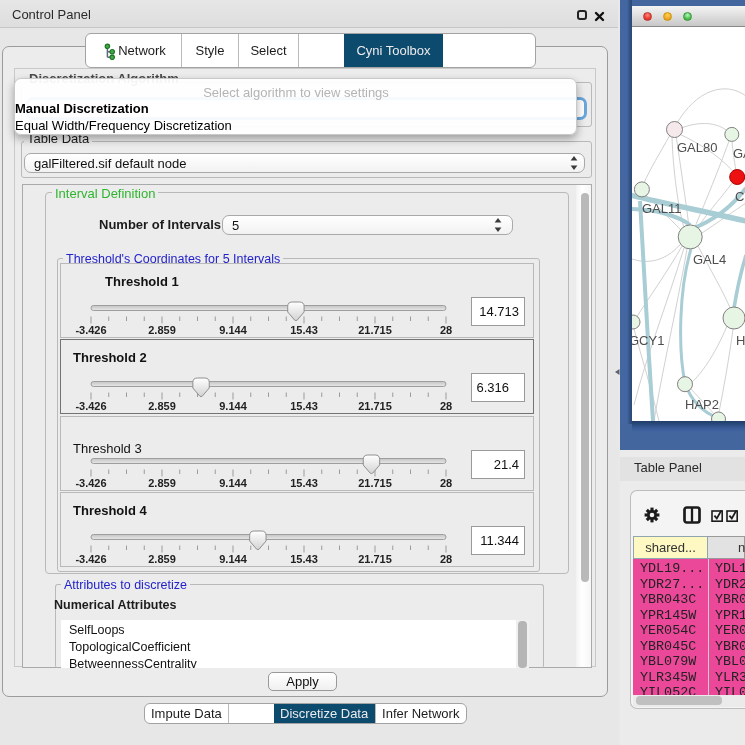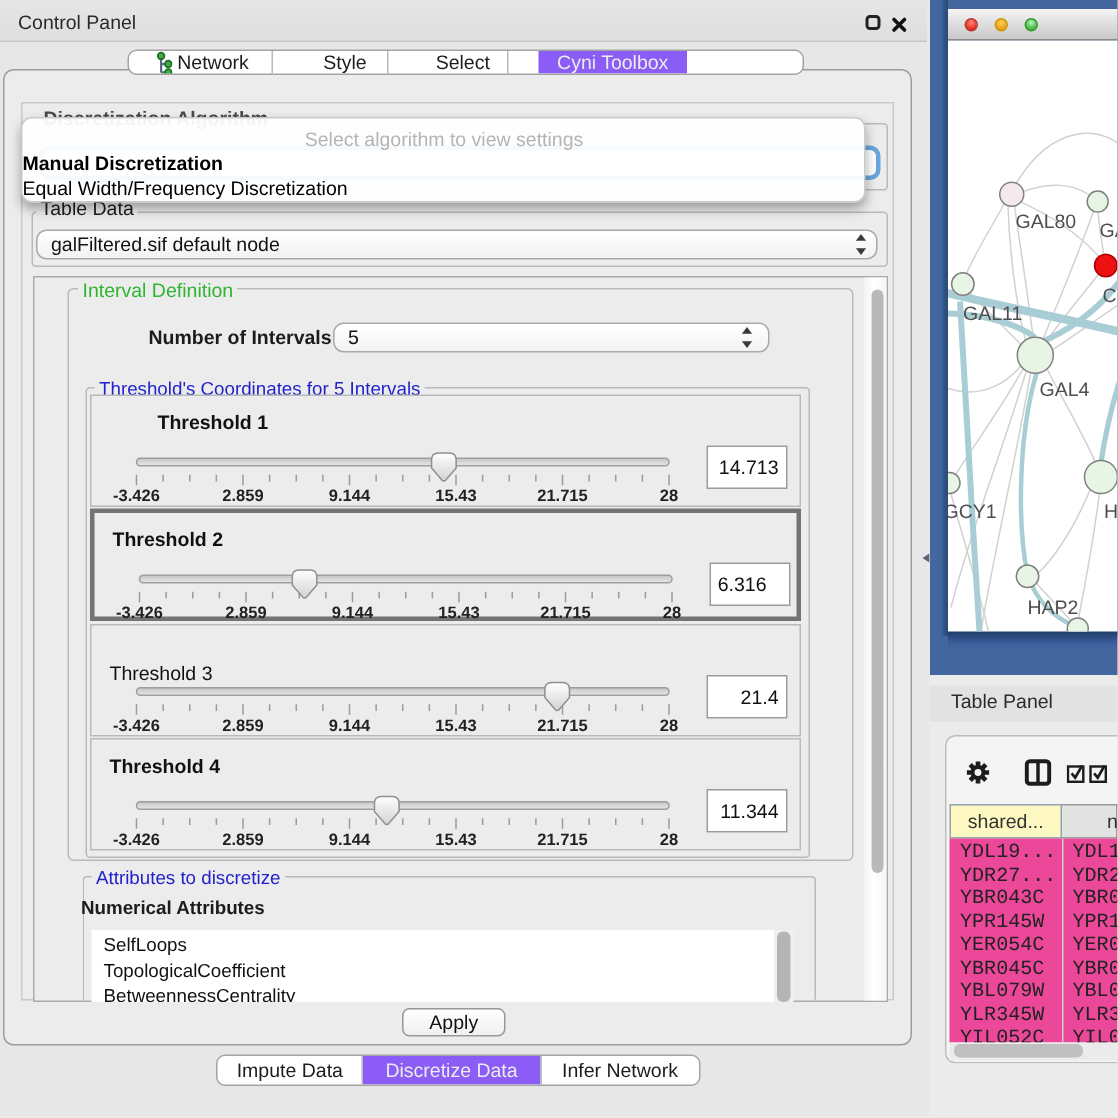--- a/index.html
+++ b/index.html
@@ -3,21 +3,21 @@
 <meta charset="utf-8">
 <style>
   * { margin:0; padding:0; box-sizing:border-box; }
   html,body { width:745px; height:745px; overflow:hidden; }
   body { font-family:"Liberation Sans", sans-serif; background:#e8e8e8; position:relative; }
   .abs { position:absolute; }
   
   .seg { position:absolute; display:flex; background:#fff; border:1px solid #a3a3a3; border-radius:6px; overflow:hidden; }
   .seg .it { font-size:13px; color:#1c1c1c; display:flex; align-items:center; justify-content:center; border-right:1px solid #b9b9b9; }
   .seg .it:last-child { border-right:none; }
-  .seg .it.sel { background:#8b5cf6; color:#ececec; }
+  .seg .it.sel { background:#0c4a6e; color:#ececec;margin-left:45px; }
   .combo { position:absolute; background:linear-gradient(#ffffff,#f2f2f2); border:1px solid #a9a9a9; border-radius:7px; font-size:13px; color:#111; }
   .combo .tx { position:absolute; left:9px; top:50%; transform:translateY(-50%); white-space:nowrap;text-align:right; }
   .stepper { position:absolute; right:6px; top:50%; transform:translateY(-50%); width:8px; height:15px; }
   .grouplabel { position:absolute; font-size:13px; background:#ececec; padding:0 3px; white-space:nowrap; }
   .gbox { position:absolute; border:1px solid #b9b9b9; border-radius:3px; }
 </style>
 </head>
 <body>
 
 <div class="abs" id="leftwin" style="left:0;top:0;width:618px;height:745px;background:#e7e7e7;">
@@ -26,21 +26,21 @@
   <div class="abs" style="left:12px;top:7px;font-size:13px;color:#2a2a2a;">Control Panel</div>
 
   <div class="abs" style="left:577px;top:10px;width:10px;height:10px;border:2px solid #222;border-radius:3px;"></div>
 
   <svg class="abs" style="left:594px;top:11px;" width="11" height="11" viewBox="0 0 11 11">
       <path d="M2 2 L9 9 M9 2 L2 9" stroke="#111" stroke-width="2.4" stroke-linecap="round"></path>
     </svg>
 
   <div class="abs" style="left:2px;top:46px;width:606px;height:651px;background:#ececec;border:1px solid #9c9c9c;border-radius:7px;"></div>
 
-  <div class="seg" style="left:85px;top:33px;width:451px;height:17px;gap:20px;">
+  <div class="seg" style="left:85px;top:33px;width:451px;height:35px;">
     <div class="it" style="width:96px;">
       <svg width="14" height="18" viewBox="0 0 14 18" style="margin-right:3px;">
         <path d="M6.4 5 L6.4 15.3 M6.4 9.7 L9.5 9.7 M6.4 15.3 L9.5 15.3" stroke="#5a6b7d" stroke-width="1.5" fill="none"></path>
         <circle cx="6.4" cy="4.3" r="2.2" fill="#44a949" stroke="#1d7524" stroke-width="1.2"></circle>
         <circle cx="11.2" cy="9.7" r="2.2" fill="#44a949" stroke="#1d7524" stroke-width="1.2"></circle>
         <circle cx="11.2" cy="15.3" r="2.2" fill="#44a949" stroke="#1d7524" stroke-width="1.2"></circle>
       </svg>
       Network</div>
     <div class="it" style="width:57px;">Style</div>
     <div class="it" style="width:60px;">Select</div>
@@ -122,21 +122,21 @@
           <text x="30" y="46" font-size="11" font-weight="bold" fill="#222" text-anchor="middle" font-family="Liberation Sans, sans-serif">-3.426</text>
           <text x="101" y="46" font-size="11" font-weight="bold" fill="#222" text-anchor="middle" font-family="Liberation Sans, sans-serif">2.859</text>
           <text x="172" y="46" font-size="11" font-weight="bold" fill="#222" text-anchor="middle" font-family="Liberation Sans, sans-serif">9.144</text>
           <text x="243" y="46" font-size="11" font-weight="bold" fill="#222" text-anchor="middle" font-family="Liberation Sans, sans-serif">15.43</text>
           <text x="314" y="46" font-size="11" font-weight="bold" fill="#222" text-anchor="middle" font-family="Liberation Sans, sans-serif">21.715</text>
           <text x="385" y="46" font-size="11" font-weight="bold" fill="#222" text-anchor="middle" font-family="Liberation Sans, sans-serif">28</text>
           <path d="M 226.70600000000002 18.5 Q 226.70600000000002 14 231.20600000000002 14 L 238.606 14 Q 243.106 14 243.106 18.5 L 243.106 24 L 236.106 32.2 Q 234.906 33 233.70600000000002 32.2 L 226.70600000000002 24 Z" fill="url(#gthumb)" stroke="#8f8f8f" stroke-width="1"></path>
     </svg>
     <div style="position:absolute;left:410px;top:33px;width:54px;height:29px;background:#fff;border:1px solid #9a9a9a;font-size:13px;color:#111;text-align:right;line-height:27px;padding-right:5px;">14.713</div>
   </div>
-  <div class="abs" style="left:60px;top:339px;width:474px;height:75px;border:3px solid #737373;">
+  <div class="abs" style="left:60px;top:339px;width:474px;height:75px;border:1px solid #737373;">
     <div style="position:absolute;left:12px;top:10px;font-size:13px;font-weight:bold;color:#111;">Threshold 2</div>
     <svg style="position:absolute;left:0;top:24px;" width="474" height="50" viewBox="0 0 474 50">
       <defs>
         <linearGradient id="gtrack" x1="0" y1="0" x2="0" y2="1">
               <stop offset="0" stop-color="#c4c4c4"></stop>
               <stop offset="1" stop-color="#e8e8e8"></stop>
             </linearGradient>
         <linearGradient id="gthumb" x1="0" y1="0" x2="0" y2="1">
               <stop offset="0" stop-color="#ffffff"></stop>
               <stop offset="1" stop-color="#d2d2d2"></stop>

